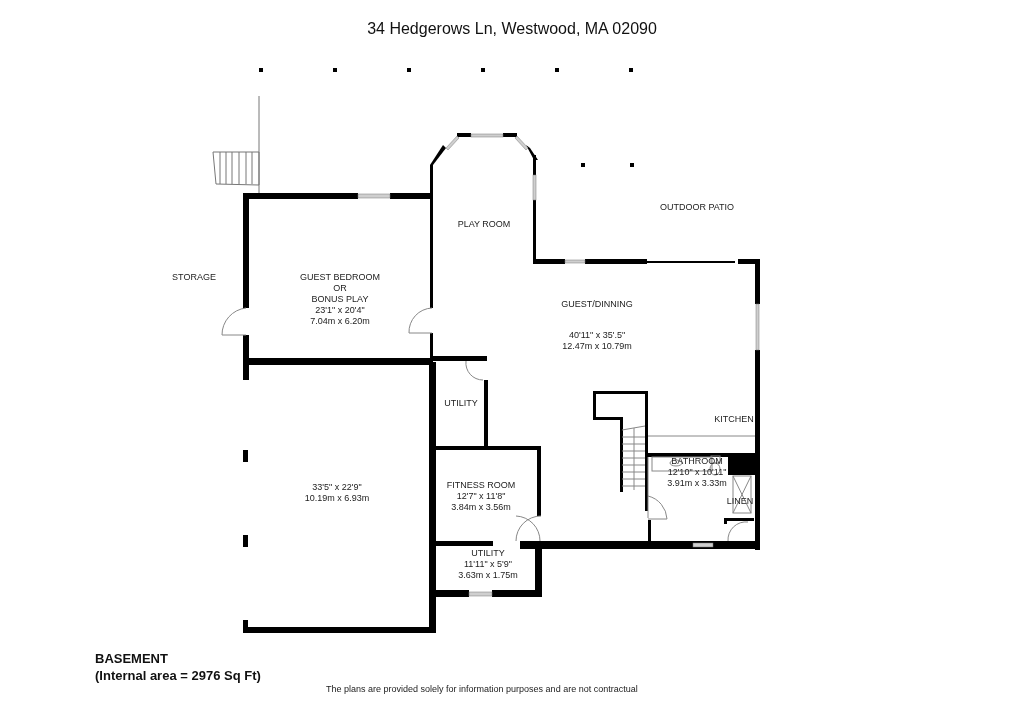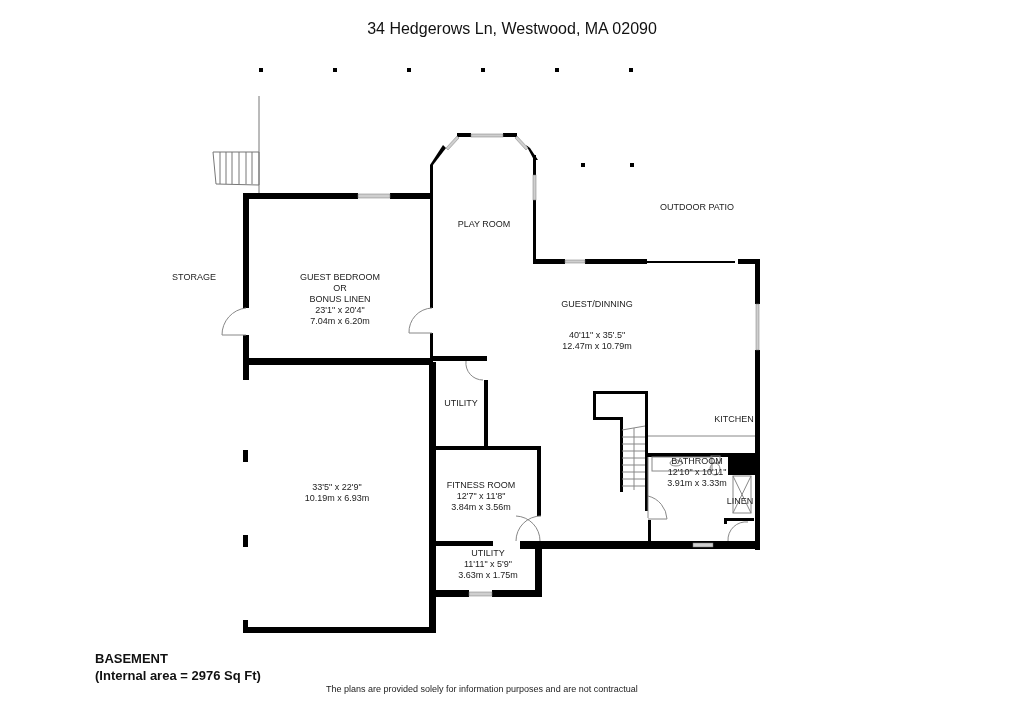--- a/index.html
+++ b/index.html
@@ -138,21 +138,21 @@
     <path d="M648,496 A25,25 0 0 1 667,519 L648,519"></path>
     <path d="M728,541 A18,18 0 0 1 748,522"></path>
   </g>
 </svg>
 
 <div class="lbl" style="left:194px; top:272px;">STORAGE</div>
 
 <div class="lbl" style="left:340px; top:252px;margin-top:20px;">
   <div>GUEST BEDROOM</div>
   <div>OR</div>
-  <div>BONUS LINEN</div>
+  <div>BONUS PLAY</div>
   <div>23'1" x 20'4"</div>
   <div>7.04m x 6.20m</div>
 </div>
 
 <div class="lbl" style="left:484px; top:219px;">PLAY ROOM</div>
 <div class="lbl" style="left:697px; top:202px;">OUTDOOR PATIO</div>
 
 <div class="lbl" style="left:597px; top:299px;">GUEST/DINNING</div>
 <div class="lbl" style="left:597px; top:330px;">
   <div>40'11" x 35'.5"</div>

